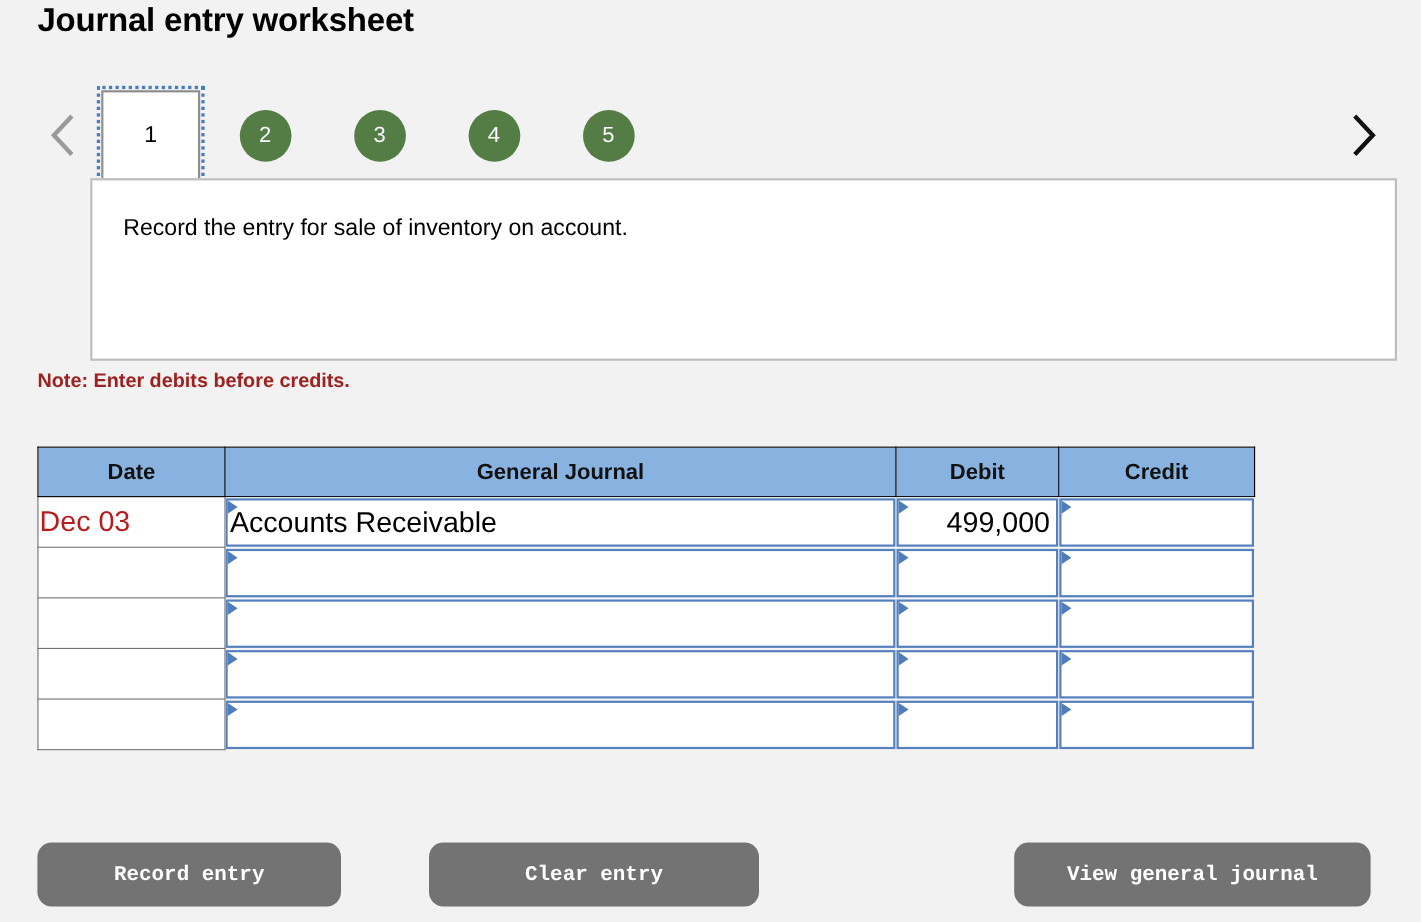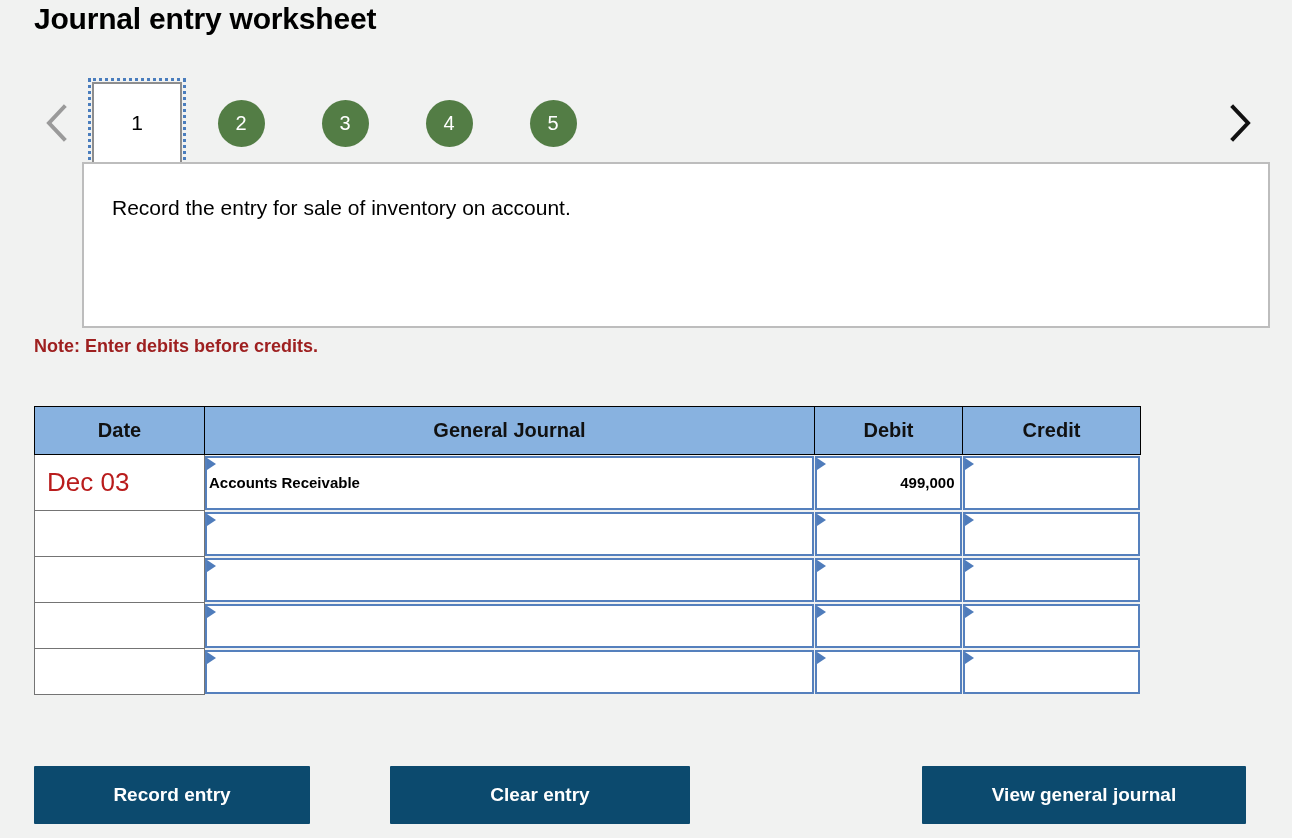--- a/index.html
+++ b/index.html
@@ -127,21 +127,21 @@
   
   .journal-table {
     position: absolute;
     left: 34px;
     top: 406px;
     border-collapse: collapse;
     table-layout: fixed;
   }
   .journal-table th,
   .journal-table td {
-    padding: 12px;
+    padding: 1px;
     margin: 0;
     box-sizing: border-box;
   }
   .journal-table th {
     background: #88b2e0;
     border: 1px solid #000000;
     height: 45px;
     font-size: 20px;
     font-weight: bold;
     color: #111111;
@@ -182,48 +182,47 @@
   }
   .cell-journal .input-box {
     padding-left: 2px;
     justify-content: flex-start;
   }
   .cell-amount .input-box {
     padding-right: 5px;
     justify-content: flex-end;
   }
   .input-text {
-    font-size: 15px;
+    font-size: 26px;
     color: #000000;
     line-height: 1;
     white-space: nowrap;
-    font-weight: bold;
   }
   
   .cell-marker {
     position: absolute;
     left: 2px;
     top: 3px;
     width: 0;
     height: 0;
     border-top: 6px solid transparent;
     border-bottom: 6px solid transparent;
     border-left: 9px solid #4f7cbb;
     z-index: 2;
   }
 
   
   .btn {
     position: absolute;
     height: 58px;
-    background: #0c4a6e;
+    background: #737373;
     color: #ffffff;
     border: none;
-    border-radius: 1px;
-    font-family: Liberation Sans, sans-serif;
+    border-radius: 13px;
+    font-family: Liberation Mono, monospace;
     font-size: 19px;
     font-weight: bold;
     cursor: pointer;
     display: flex;
     align-items: center;
     justify-content: center;
   }
   .btn-record { left: 34px;  top: 766px; width: 276px; }
   .btn-clear  { left: 390px; top: 766px; width: 300px; }
   .btn-view   { left: 922px; top: 766px; width: 324px; }

